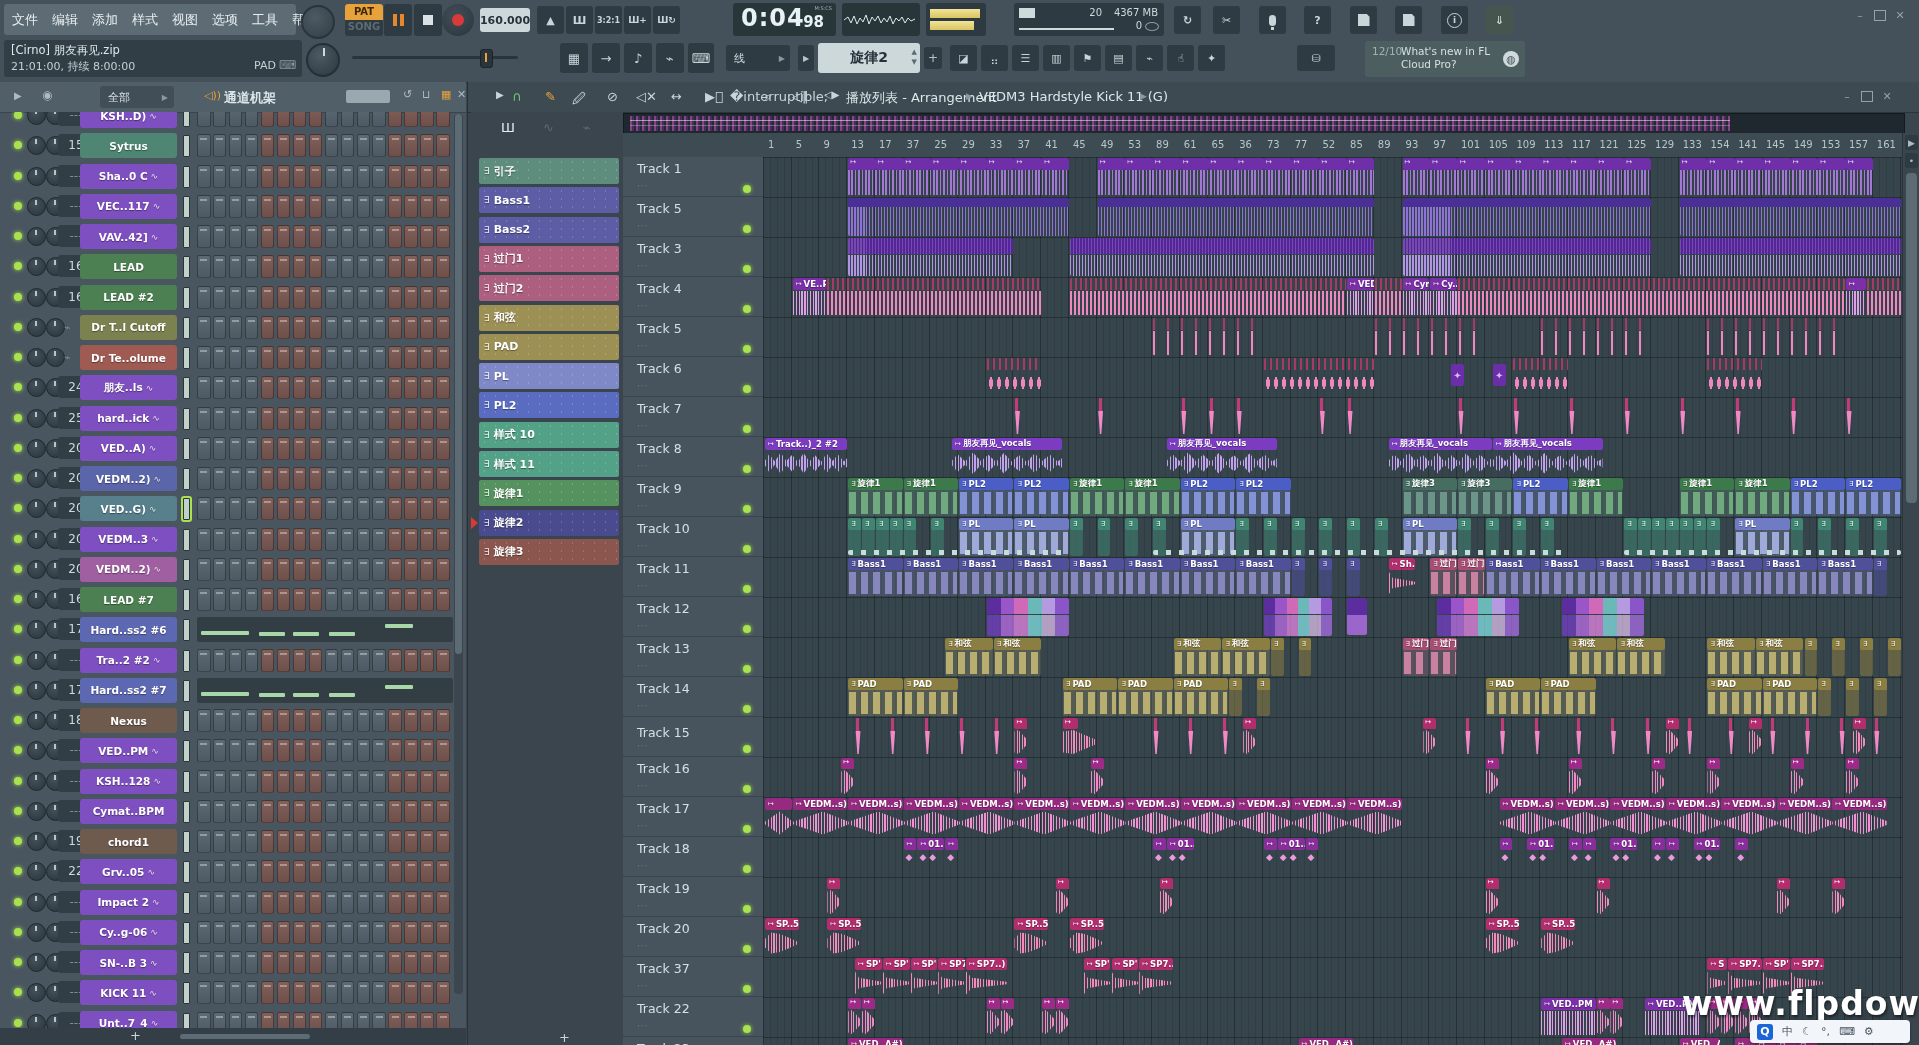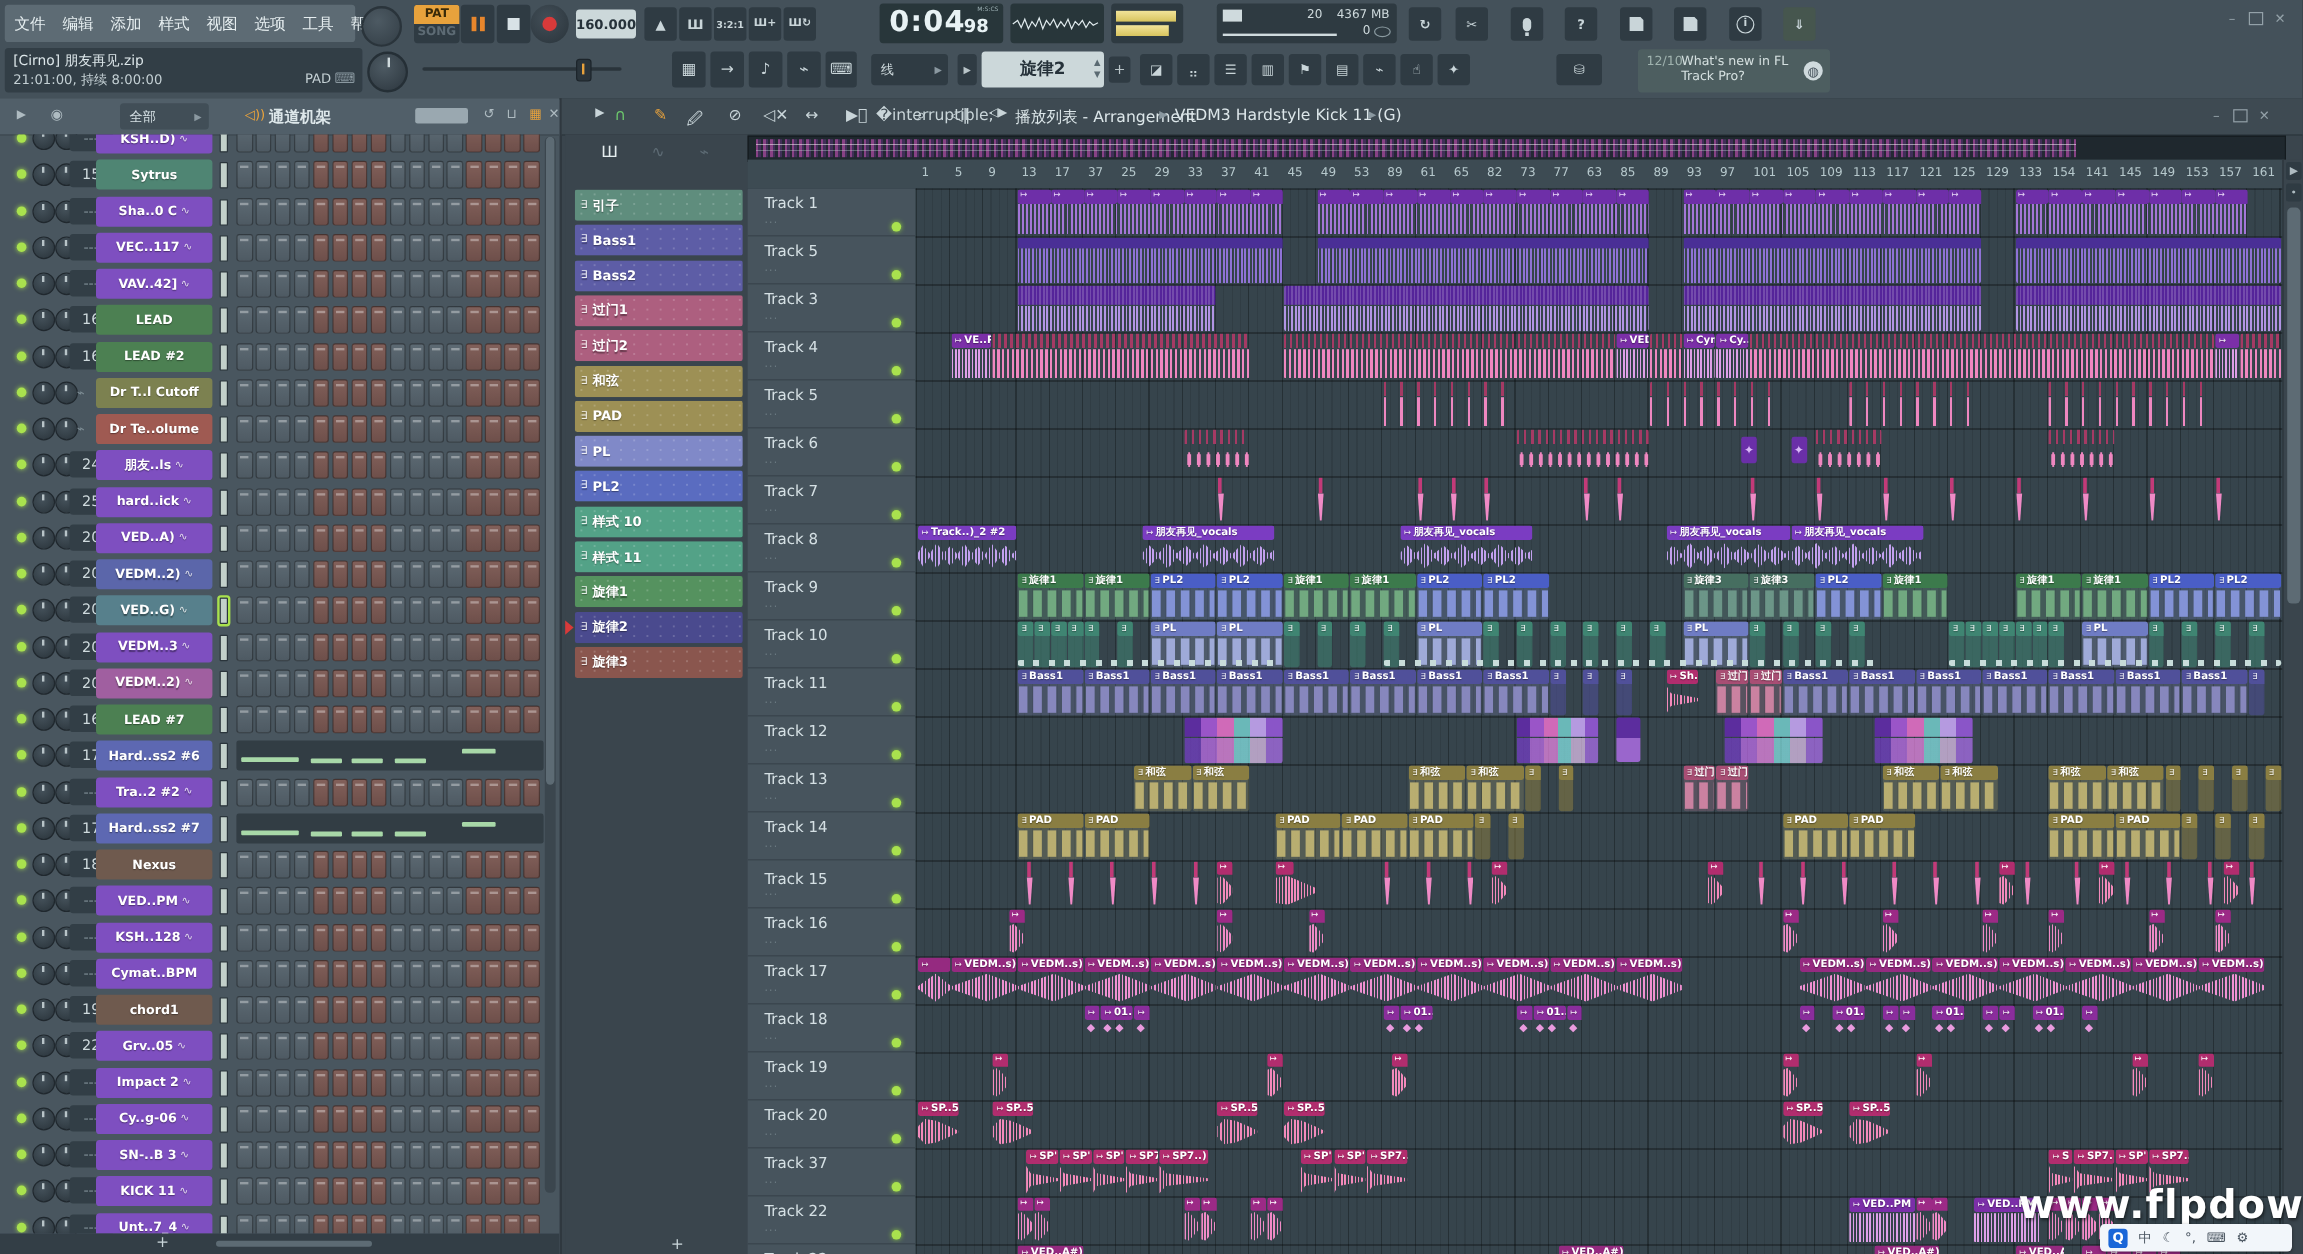--- a/index.html
+++ b/index.html
@@ -333,21 +333,21 @@
         <span class="ico">☝</span>
       </div>
     <div class="btn tbs" style="left:1198px">
         <span class="ico">✦</span>
       </div>
     <div class="btn tbs" style="left:1297px;width:38px">
         <span class="ico">⛁</span>
       </div>
     <div id="news-panel">
       <span id="news-badge">12/10</span>
-      <span id="news-text">What's new in FL Track Pro?</span>
+      <span id="news-text">What's new in FL Cloud Pro?</span>
       <span id="news-globe">◍</span>
     </div>
   </div>
 
   <div id="rack">
     <div id="rack-header">
       <span class="abs" style="left:14px;top:8px;font-size:10px;color:#aebbc1">▶</span>
       <span class="abs" style="left:42px;top:6px;font-size:12px;color:#aebbc1">◉</span>
       <div id="rack-filter">
         <span>全部</span>
@@ -2227,24 +2227,24 @@
         <span class="ruler-num" style="left: 339.04px;">29</span>
         <span class="ruler-num" style="left: 366.76px;">33</span>
         <span class="ruler-num" style="left: 394.48px;">37</span>
         <span class="ruler-num" style="left: 422.2px;">41</span>
         <span class="ruler-num" style="left: 449.92px;">45</span>
         <span class="ruler-num" style="left: 477.64px;">49</span>
         <span class="ruler-num" style="left: 505.36px;">53</span>
         <span class="ruler-num" style="left: 533.08px;">89</span>
         <span class="ruler-num" style="left: 560.8px;">61</span>
         <span class="ruler-num" style="left: 588.52px;">65</span>
-        <span class="ruler-num" style="left: 616.24px;">82</span>
+        <span class="ruler-num" style="left: 616.24px;">36</span>
         <span class="ruler-num" style="left: 643.96px;">73</span>
         <span class="ruler-num" style="left: 671.68px;">77</span>
-        <span class="ruler-num" style="left: 699.4px;">63</span>
+        <span class="ruler-num" style="left: 699.4px;">52</span>
         <span class="ruler-num" style="left: 727.12px;">85</span>
         <span class="ruler-num" style="left: 754.84px;">89</span>
         <span class="ruler-num" style="left: 782.56px;">93</span>
         <span class="ruler-num" style="left: 810.28px;">97</span>
         <span class="ruler-num" style="left: 838px;">101</span>
         <span class="ruler-num" style="left: 865.72px;">105</span>
         <span class="ruler-num" style="left: 893.44px;">109</span>
         <span class="ruler-num" style="left: 921.16px;">113</span>
         <span class="ruler-num" style="left: 948.88px;">117</span>
         <span class="ruler-num" style="left: 976.6px;">121</span>

